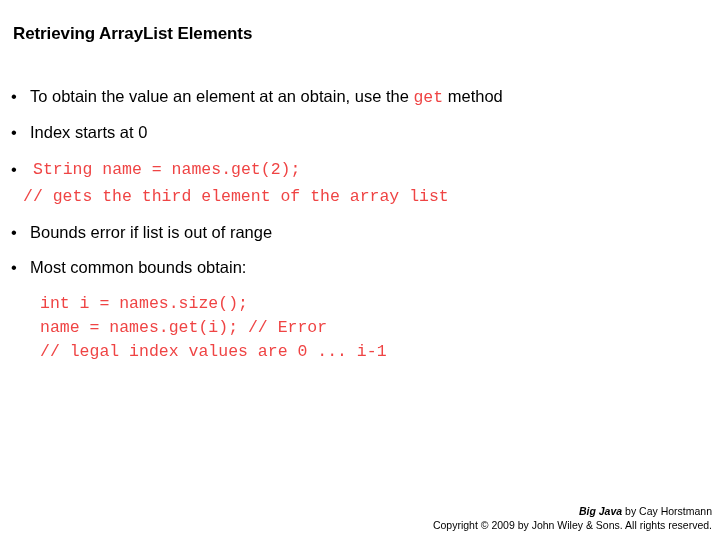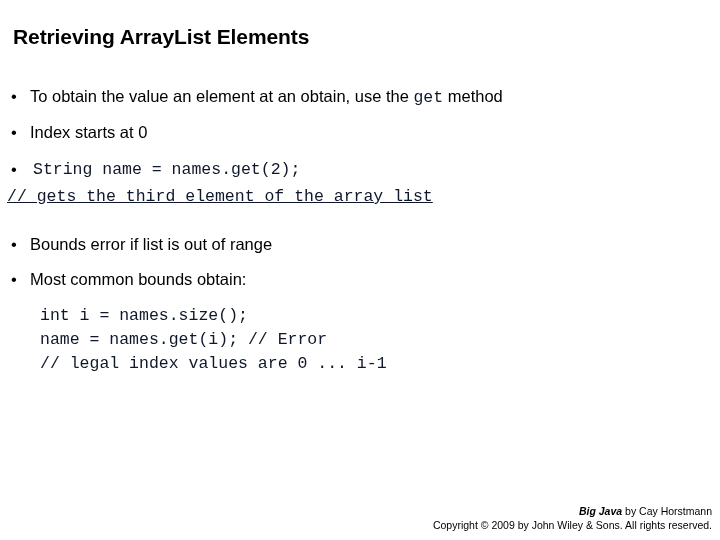--- a/index.html
+++ b/index.html
@@ -23,21 +23,21 @@
     background: #ffffff;
     box-sizing: border-box;
   }
 
   
   .slide-title {
     position: absolute;
     left: 13px;
     top: 24px;
     width: 694px;
-    font-size: 21px;
+    font-size: 17px;
     font-weight: 600;
     letter-spacing: -0.1px;
     color: #000000;
     line-height: 1.2;
     white-space: nowrap;
   }
 
   
   .body-area {
     position: absolute;
@@ -62,21 +62,21 @@
     line-height: 21px;
     color: #000000;
   }
   .bullet-row .txt {
     display: inline;
   }
 
   
   .code {
     font-family: "Liberation Mono", "DejaVu Sans Mono", monospace;
-    color: #0f172a;
+    color: #ef4444;
     font-size: 16.5px;
     letter-spacing: 0px;
     white-space: pre;
   }
 
   
   .bullet-code {
     position: relative;
     padding-left: 33px;
     margin-bottom: 2px;
@@ -84,24 +84,23 @@
   }
   .bullet-code .bullet-dot {
     position: absolute;
     left: 11px;
     top: 0;
     font-size: 16.5px;
     line-height: 24px;
     color: #000000;
   }
   .code-line-flush {
-    padding-left: 7px;
+    padding-left: 23px;
     line-height: 26px;
-    margin-bottom: 24px;
-    text-decoration: underline;
+    margin-bottom: 12px;
   }
 
   
   .code-block {
     margin-top: 4px;
     padding-left: 40px;
     line-height: 24px;
   }
   .code-block .code-line {
     display: block;

